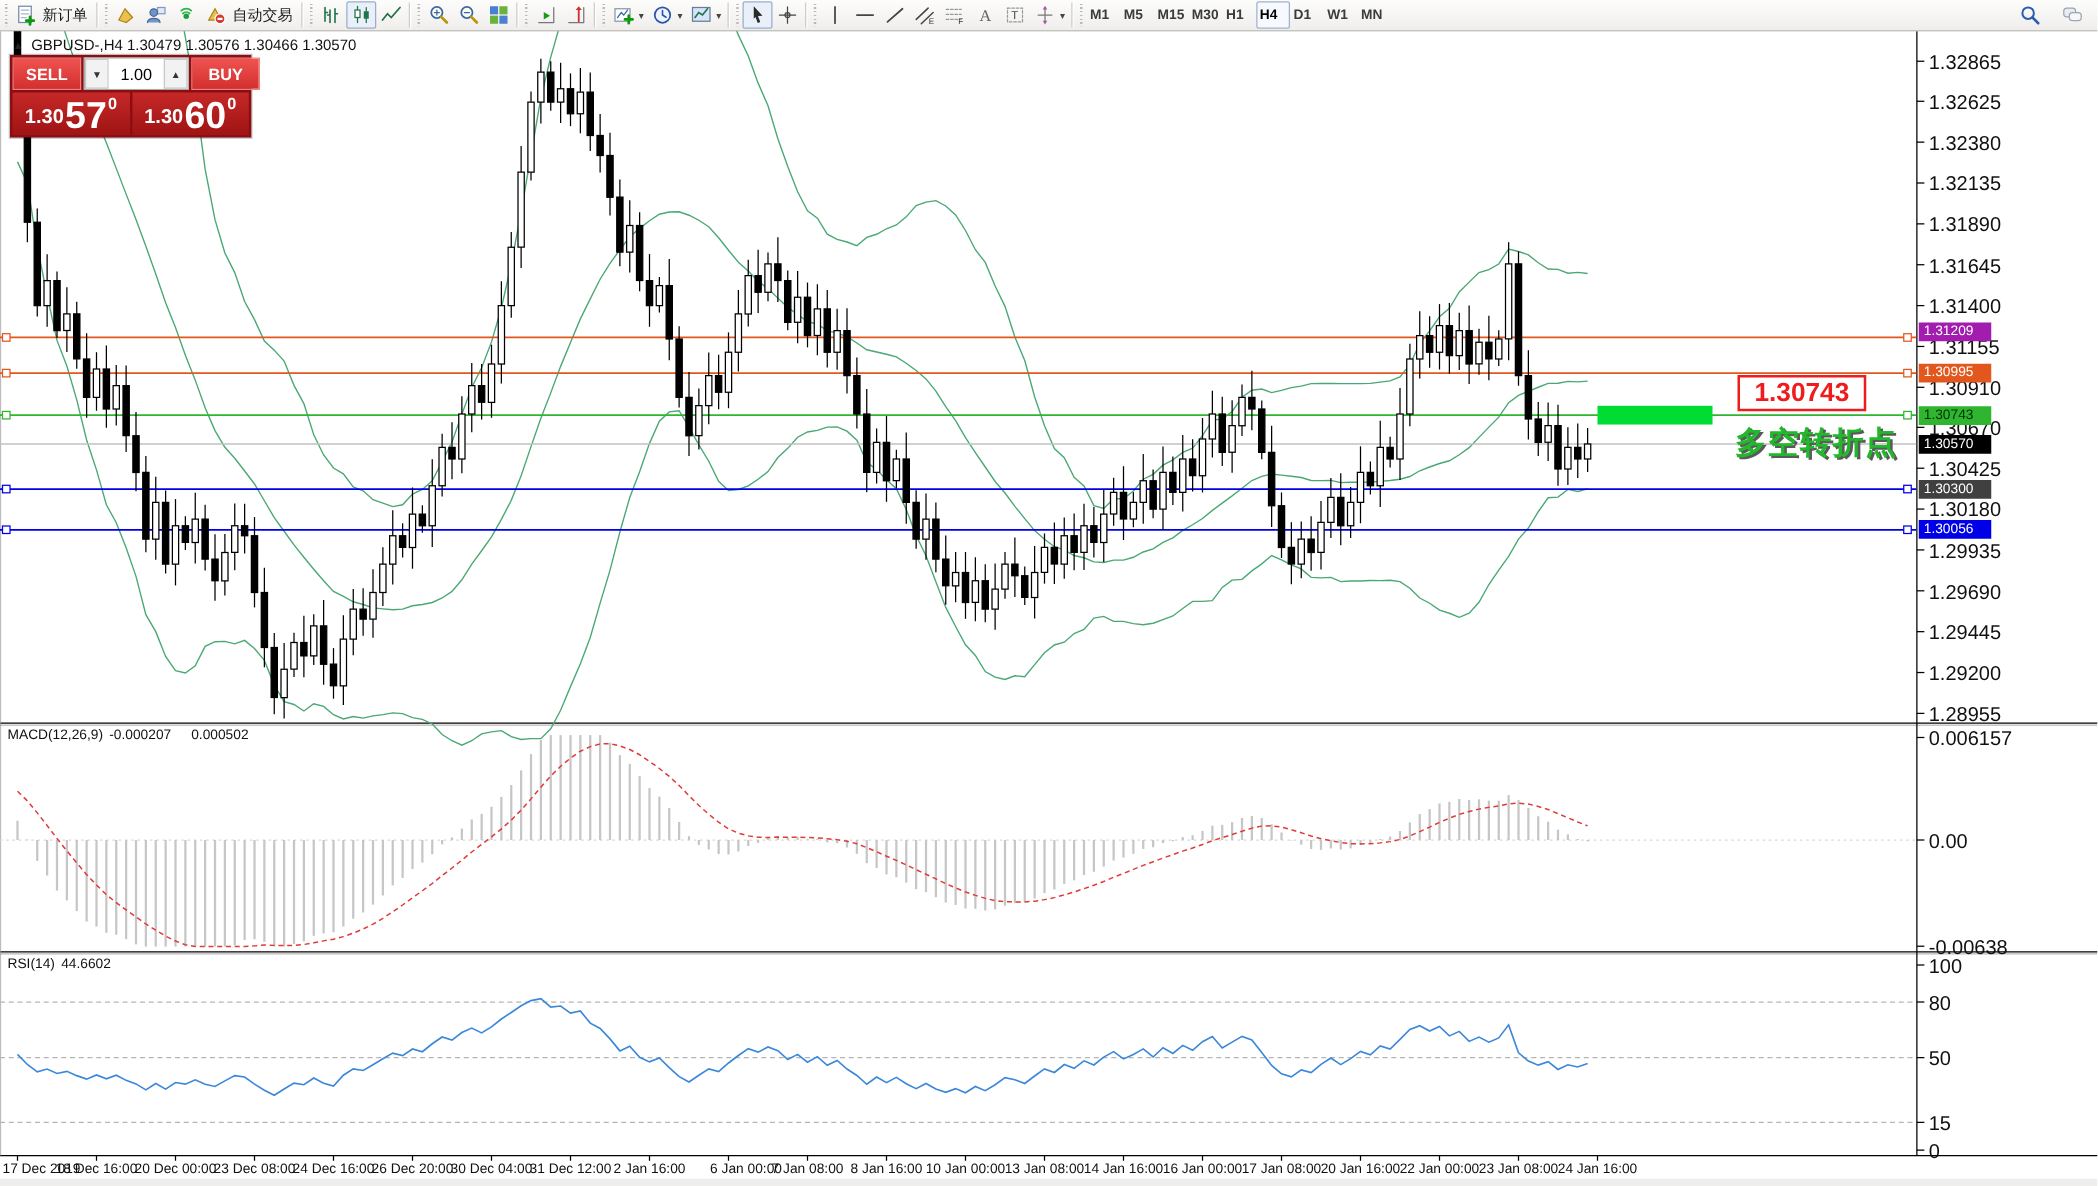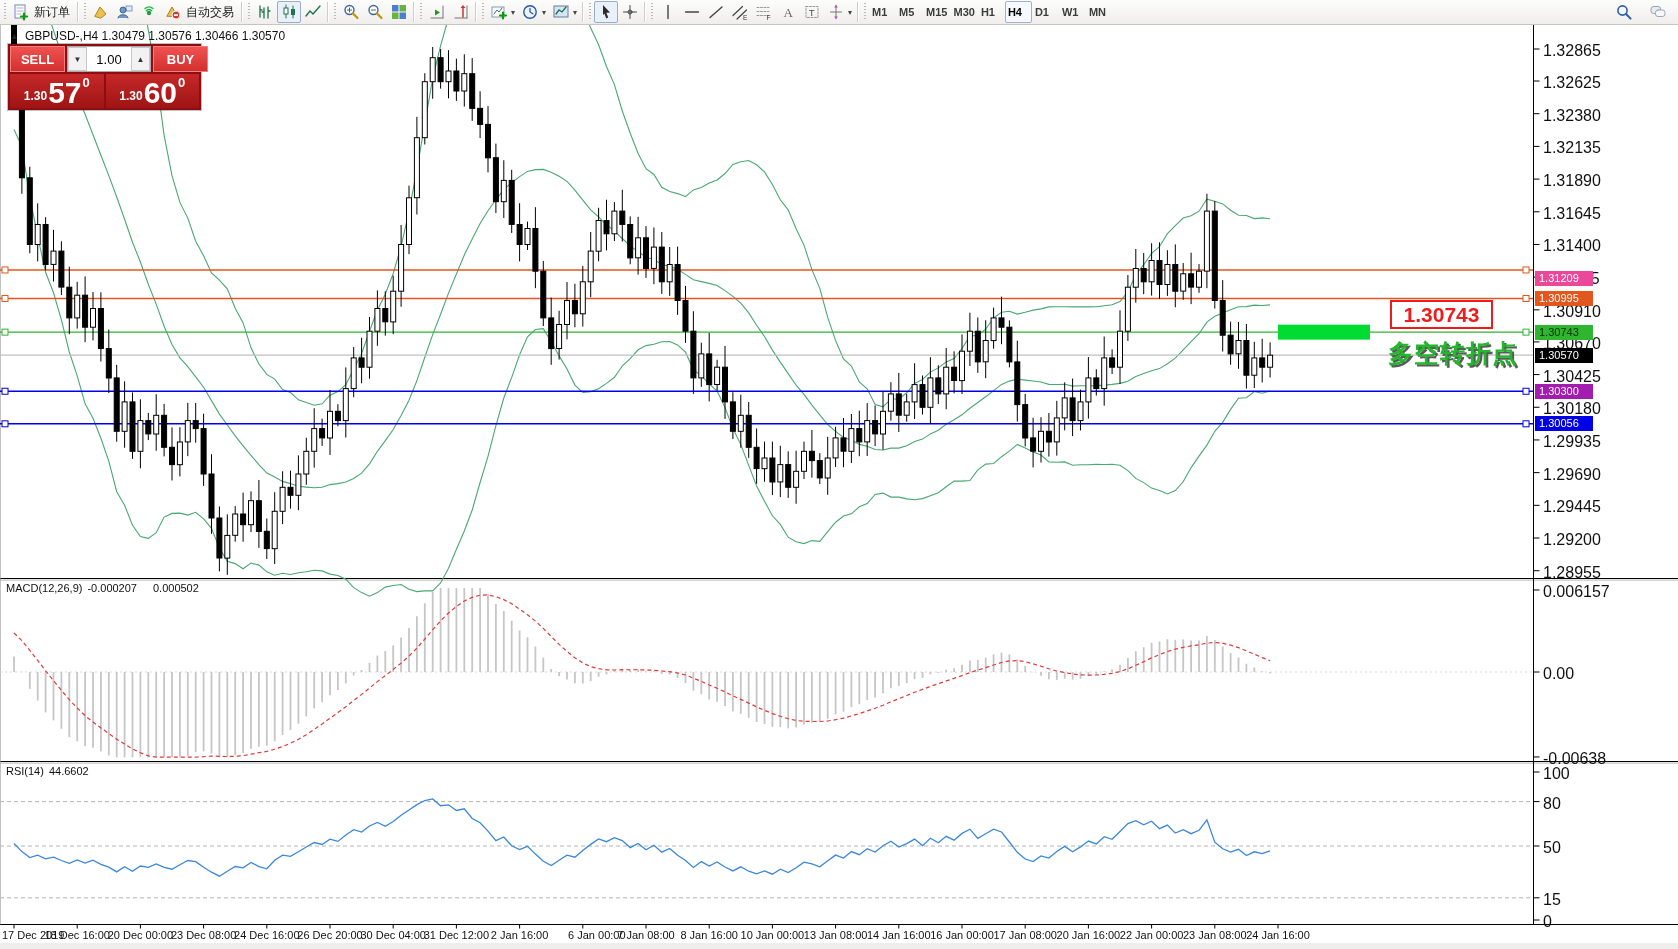--- a/index.html
+++ b/index.html
@@ -61,21 +61,21 @@
   }
   .vol-wrap{flex:1;display:flex;background:#fff;border:1px solid #aaa;box-sizing:border-box;height:26px;}
   .vol-step{width:17px;background:#f2f2f2;border:1px solid #c8c8c8;font-size:8px;color:#333;
     display:flex;align-items:center;justify-content:center;}
   .vol-input{flex:1;border:none;outline:none;text-align:center;font-size:13px;width:40px;
     font-family:"Liberation Sans",sans-serif;color:#000;}
   .tp-price{
     flex:1;height:32px;margin-top:2px;background:linear-gradient(#c62828,#9f1414);
     color:#fff;display:flex;align-items:flex-end;justify-content:center;padding-bottom:2px;
   }
-  .tp-price .small{font-size:12px;font-weight:bold;margin-bottom:3px;}
+  .tp-price .small{font-size:16px;font-weight:bold;margin-bottom:3px;}
   .tp-price .big{font-size:30px;font-weight:bold;line-height:26px;margin:0 1px;}
   .tp-price .sup{font-size:13px;font-weight:bold;align-self:flex-start;margin-top:1px;}
   
   .level-callout{
     position:absolute;left:1390px;top:300px;width:99px;height:25px;z-index:15;
     border:2px solid #ee1c1c;background:#fff;color:#ee1c1c;
     font-size:21px;font-weight:bold;text-align:center;line-height:25px;
   }
   .note-text{
     position:absolute;left:1388px;top:337px;z-index:15;
@@ -975,24 +975,24 @@
     <div class="axis-label" style="top: 531.021px; left: 1543px;">1.29200</div>
     <div class="axis-label" style="top: 563.711px; left: 1543px;">1.28955</div>
     <div class="axis-label" style="top: 582.989px; left: 1543px;">0.006157</div>
     <div class="axis-label" style="top: 665px; left: 1543px;">0.00</div>
     <div class="axis-label" style="top: 749.982px; left: 1543px;">-0.00638</div>
     <div class="axis-label" style="top: 765px; left: 1543px;">100</div>
     <div class="axis-label" style="top: 794.6px; left: 1543px;">80</div>
     <div class="axis-label" style="top: 839px; left: 1543px;">50</div>
     <div class="axis-label" style="top: 890.8px; left: 1543px;">15</div>
     <div class="axis-label" style="top: 913px; left: 1543px;">0</div>
-    <div class="tag" style="top: 271px; left: 1535px; background: #ec4899; color: rgb(255, 255, 255);">1.31209</div>
+    <div class="tag" style="top: 258px; left: 1535px; background: #a21caf; color: rgb(255, 255, 255);">1.31209</div>
     <div class="tag" style="top: 291.014px; left: 1535px; background: rgb(226, 87, 29); color: rgb(255, 255, 255);">1.30995</div>
     <div class="tag" style="top: 324.638px; left: 1535px; background: rgb(47, 181, 47); color: rgb(0, 51, 0);">1.30743</div>
-    <div class="tag" style="top: 383.748px; left: 1535px; background: #a21caf; color: rgb(255, 255, 255);">1.30300</div>
+    <div class="tag" style="top: 383.748px; left: 1535px; background: #404040; color: rgb(255, 255, 255);">1.30300</div>
     <div class="tag" style="top: 416.305px; left: 1535px; background: rgb(0, 0, 232); color: rgb(255, 255, 255);">1.30056</div>
     <div class="tag" style="top: 347.722px; left: 1535px; background: rgb(0, 0, 0); color: rgb(255, 255, 255);">1.30570</div>
     <div class="date-label" style="top: 929px; left: 2px;">17 Dec 2019</div>
     <div class="date-label" style="top: 929px; left: 77.2px; transform: translateX(-50%);">18 Dec 16:00</div>
     <div class="date-label" style="top: 929px; left: 140.4px; transform: translateX(-50%);">20 Dec 00:00</div>
     <div class="date-label" style="top: 929px; left: 203.6px; transform: translateX(-50%);">23 Dec 08:00</div>
     <div class="date-label" style="top: 929px; left: 266.8px; transform: translateX(-50%);">24 Dec 16:00</div>
     <div class="date-label" style="top: 929px; left: 330px; transform: translateX(-50%);">26 Dec 20:00</div>
     <div class="date-label" style="top: 929px; left: 393.2px; transform: translateX(-50%);">30 Dec 04:00</div>
     <div class="date-label" style="top: 929px; left: 456.4px; transform: translateX(-50%);">31 Dec 12:00</div>

